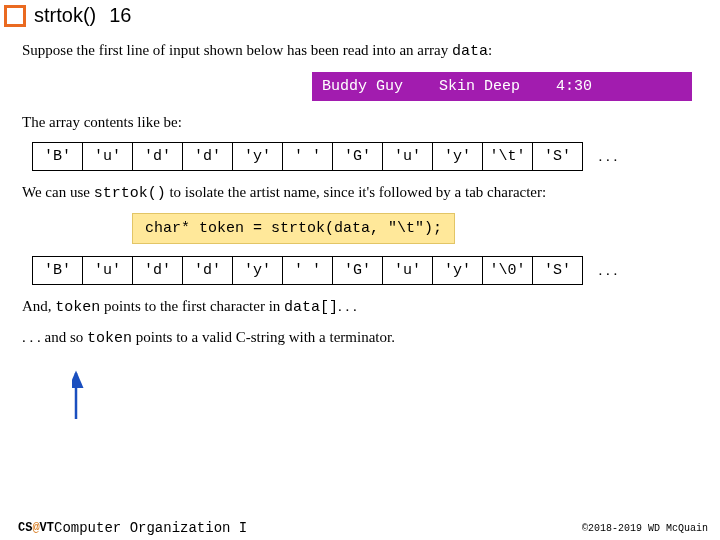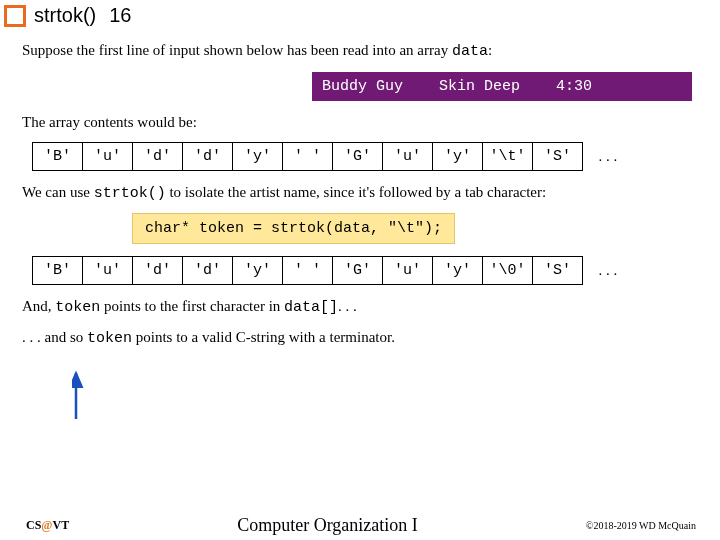--- a/index.html
+++ b/index.html
@@ -41,21 +41,21 @@
   }
   .content {
     padding: 4px 32px 0 22px;
   }
   .content p { margin: 6px 0 10px; line-height: 1.25; }
   code, .mono {
     font-family: "Courier New", Courier, monospace;
     font-size: 15px;
   }
   .blkbox {
-    background: #701a75;
+    background: #a21caf;
     color: #fff;
     font-family: "Courier New", Courier, monospace;
     font-size: 15px;
     padding: 6px 10px;
     margin: 4px 0 12px 290px;
     width: 380px;
     white-space: pre;
   }
   table.array {
     border-collapse: collapse;
@@ -86,32 +86,31 @@
     position: absolute;
     left: 72px;
     top: 367px;
     pointer-events: none;
   }
   .footer {
     position: absolute;
     left: 0; right: 0; bottom: 4px;
     display: flex;
     align-items: center;
-    font-family: Liberation Serif, serif;
+    font-family: Liberation Mono, monospace;
     font-size: 12px;
-    padding: 0 24px 0 18px;
-    margin-left: 8px;
+    padding: 0 12px 0 18px;
   }
   .cs { font-weight: bold; }
   .at { color: #d9822b; font-weight: bold; }
   .vt { font-weight: bold; }
   .course {
     flex: 1;
-    text-align: center;
-    font-size: 18px;
+    text-align: left;
+    font-size: 14px;
     font-weight: 400;
   }
   .copy { font-size: 10px; }
 </style>
 </head>
 <body>
 
 <div class="hdr">
   <div class="sq"></div>
   <div class="title">strtok()</div>
@@ -119,21 +118,21 @@
 </div>
 
 <div class="content">
 
   <p>
     <span>Suppose the first line of input shown below has been read into an array </span><code>data</code><span>:</span>
   </p>
 
   <div class="blkbox">Buddy Guy    Skin Deep    4:30</div>
 
-  <p>The array contents would be:</p>
+  <p>The array contents like be:</p>
 
   <table class="array">
     <tbody>
         <tr>
       <td>'B'</td>
       <td>'u'</td>
       <td>'d'</td>
       <td>'d'</td>
       <td>'y'</td>
       <td>' '</td>

